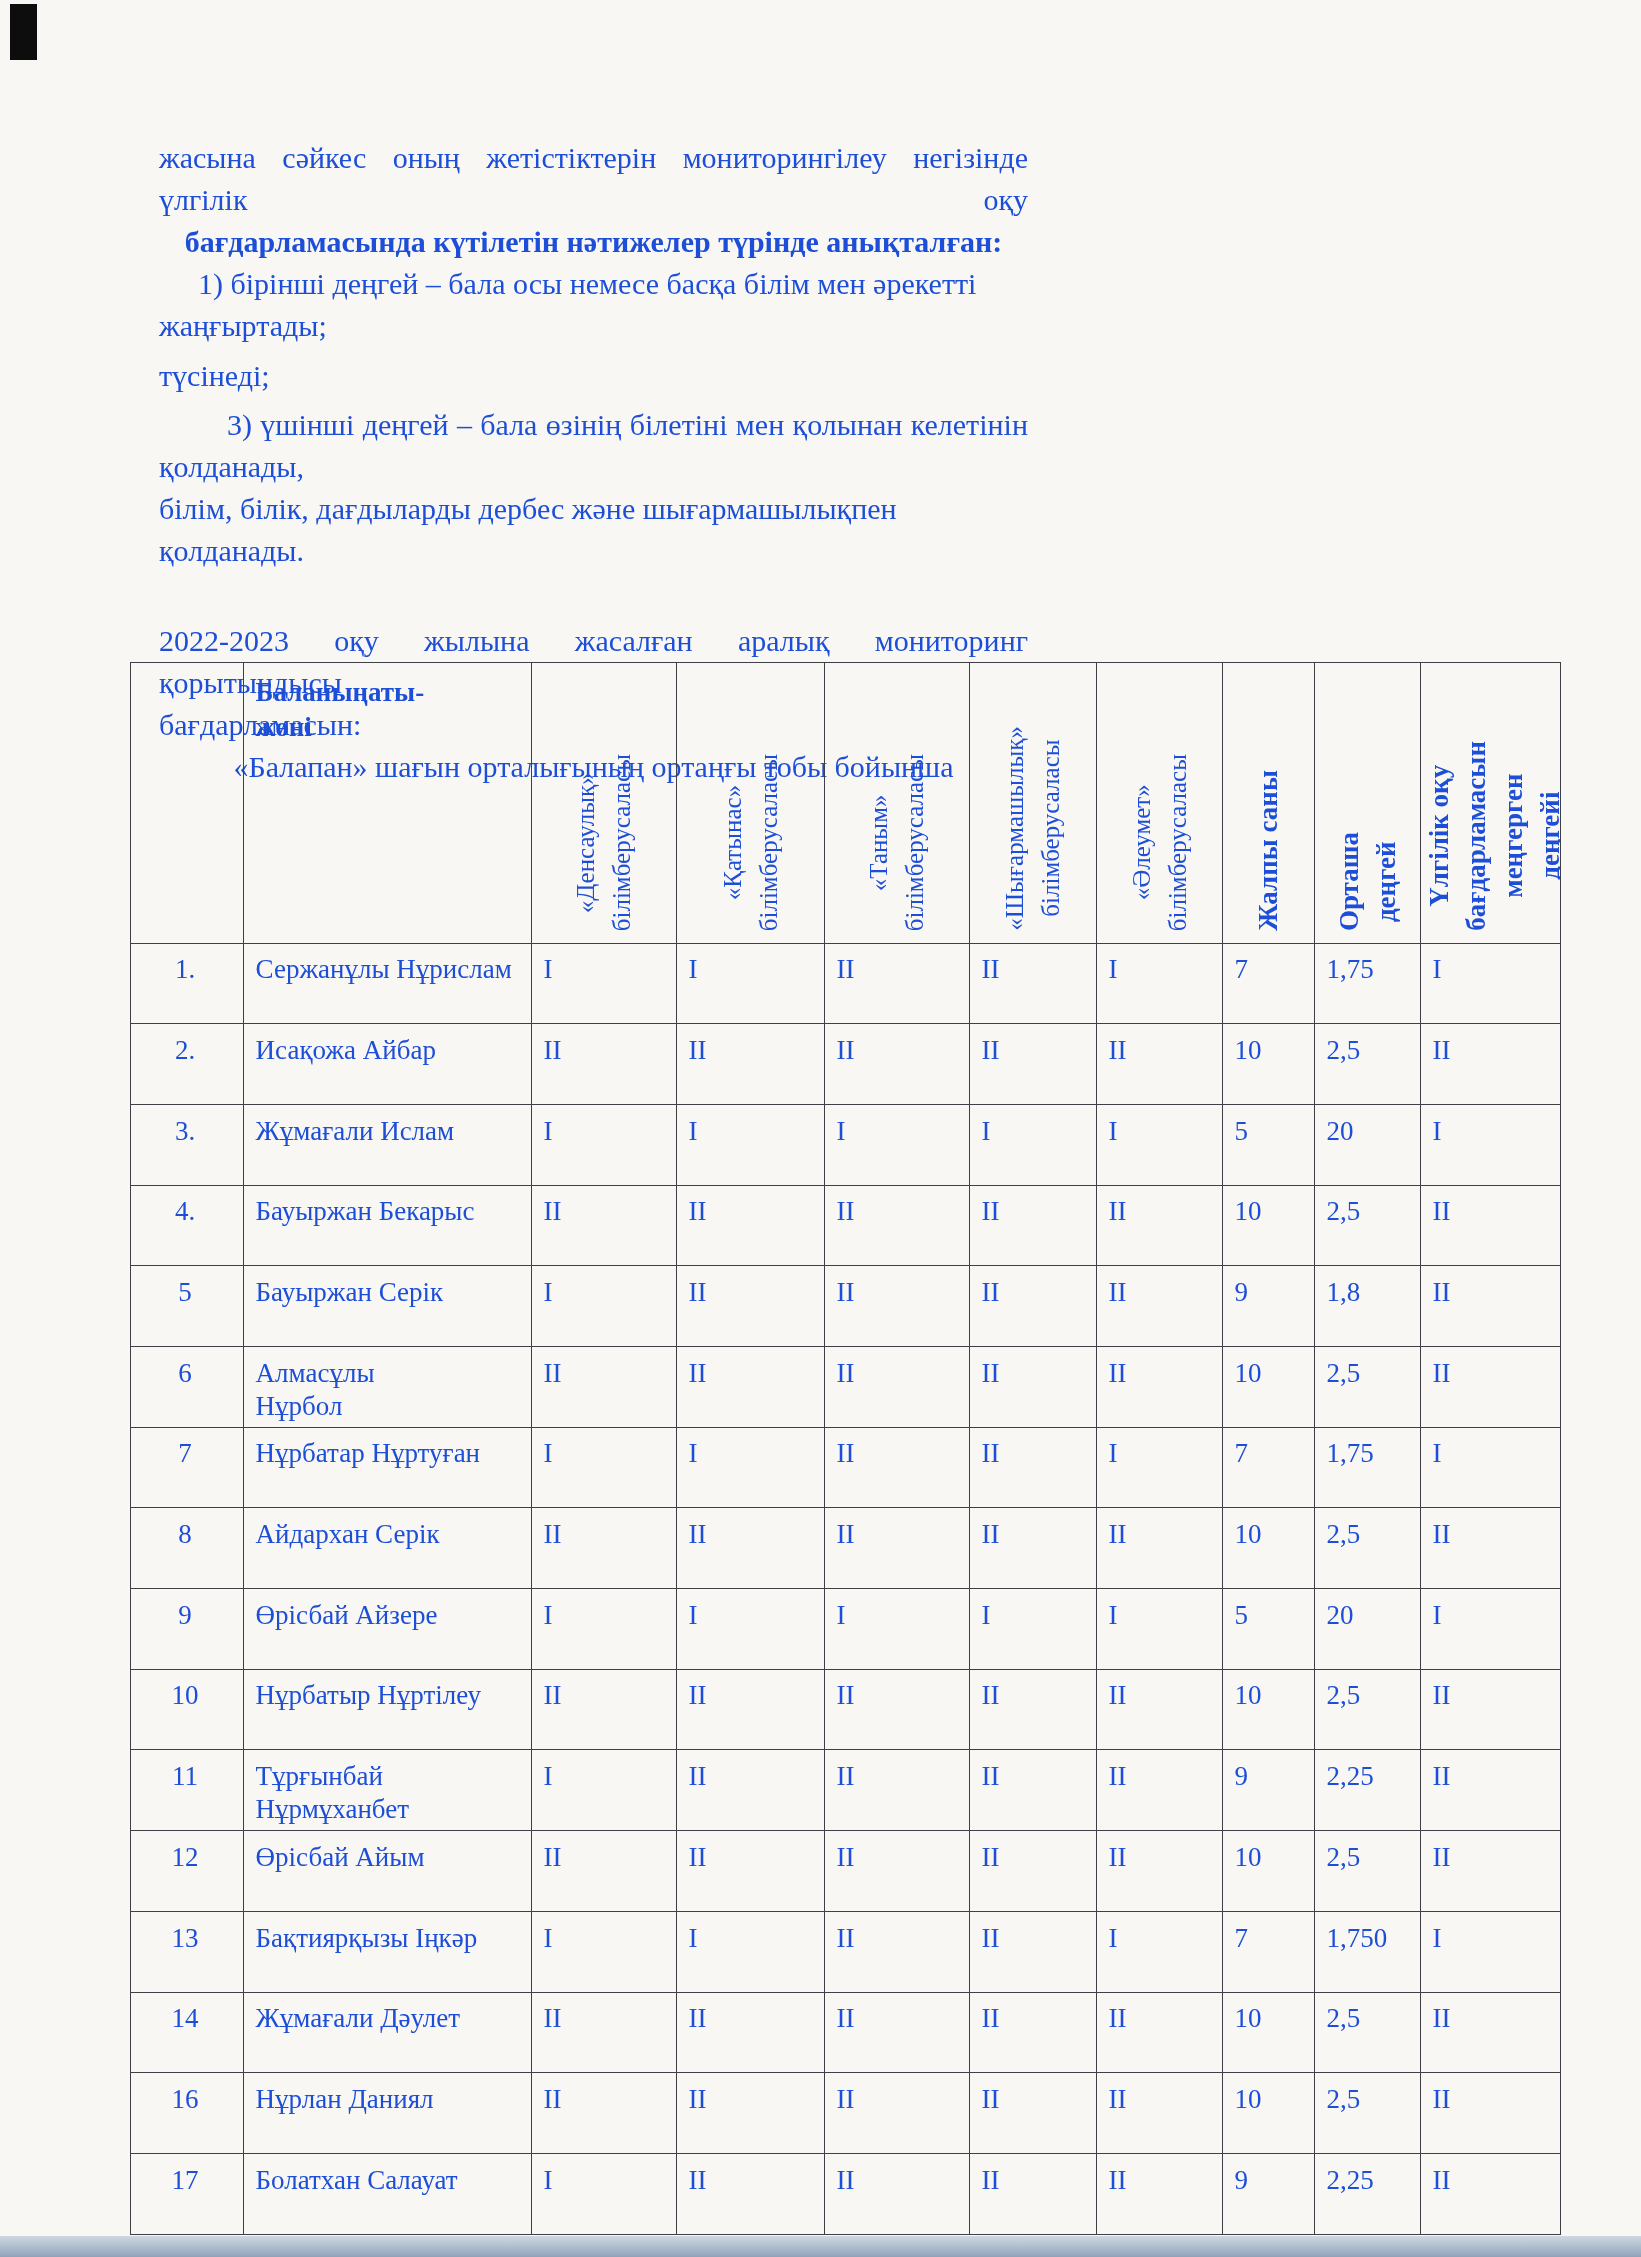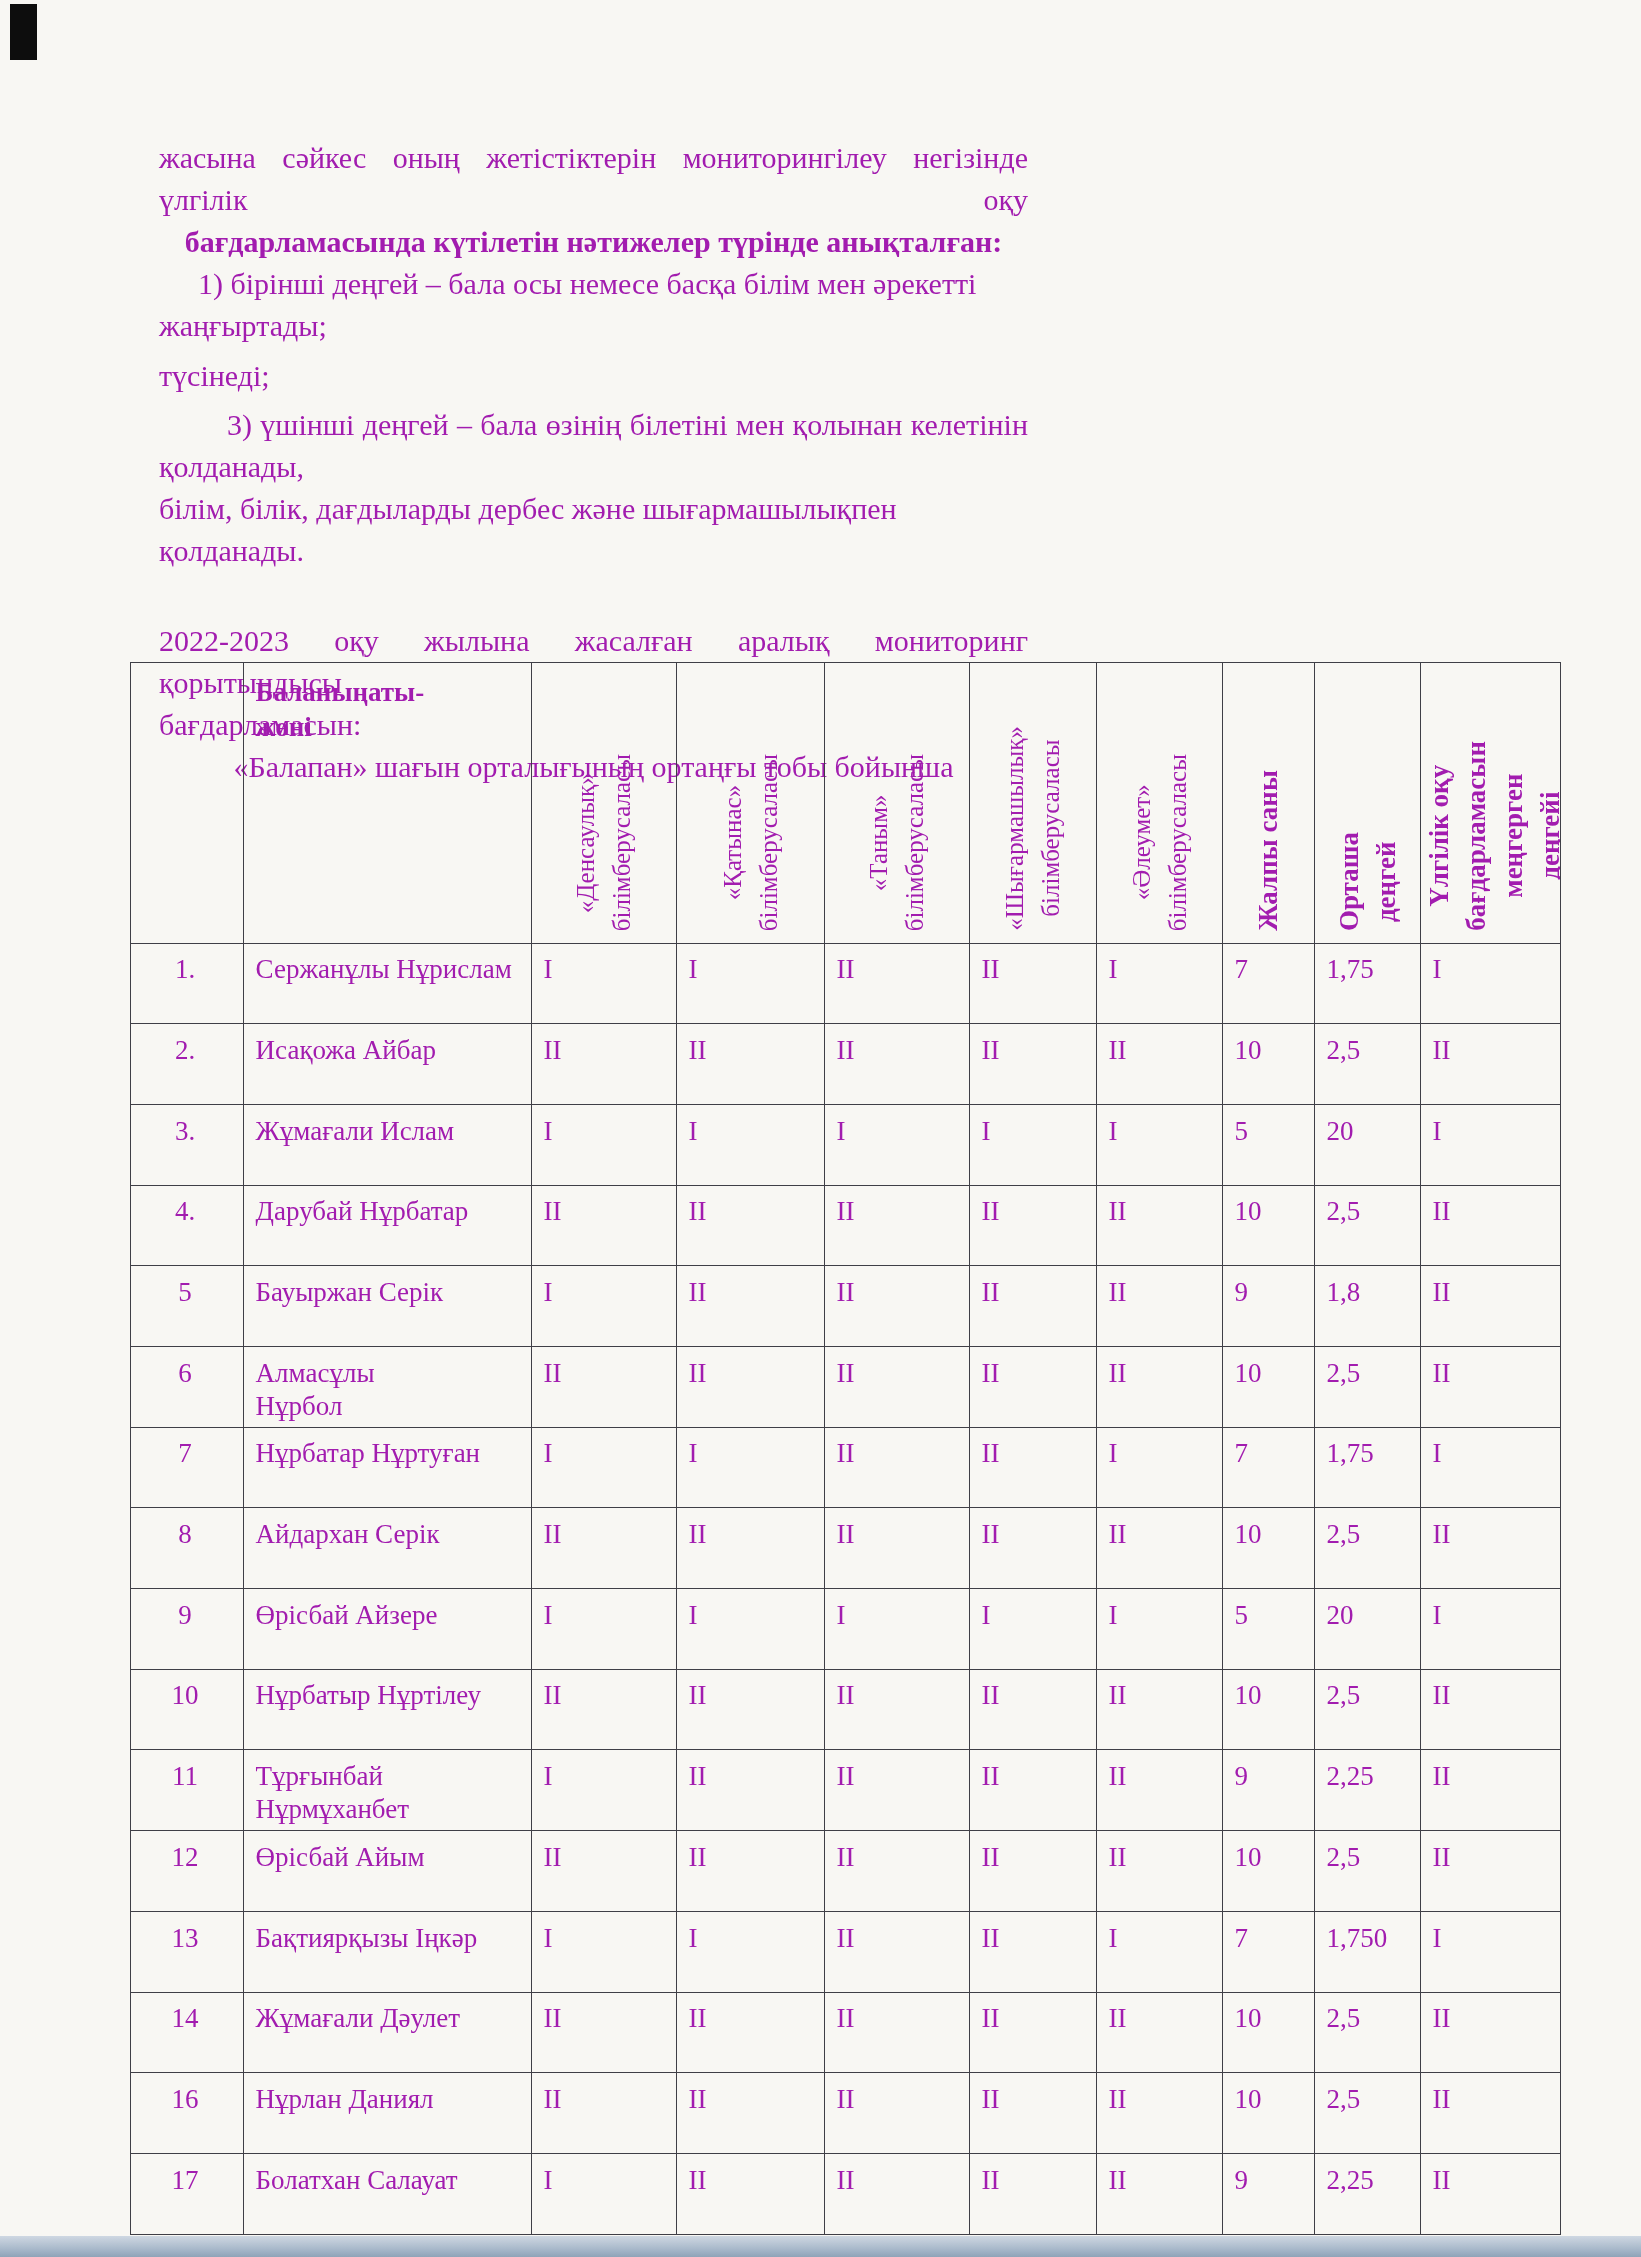--- a/index.html
+++ b/index.html
@@ -1,20 +1,20 @@
 <!DOCTYPE html>
 <html><head>
 <meta charset="utf-8">
 <style>
   html,body{margin:0;padding:0;background:#e8e8e6;}
   .page{
     position:relative;width:1641px;height:2257px;margin:0 auto;
     background:#f8f7f3;overflow:hidden;
     font-family:"Liberation Serif","DejaVu Serif",serif;
-    color:#a21caf;
+    color:#1d4ed8;
   }
   .corner-mark{position:absolute;left:9.7px;top:3.9px;width:27px;height:56px;background:#0d0d0d;}
   .bottom-strip{position:absolute;left:0;bottom:0;width:100%;height:21px;
     background:linear-gradient(180deg,#cfd8e2 0%,#a9b9cb 60%,#8fa3b8 100%);}
   .text-block{position:absolute;left:159px;top:137px;width:869px;font-size:30px;}
   .tline{line-height:42px;white-space:normal;}
   .tline.j{text-align:justify;text-align-last:justify;}
   .tline.c{text-align:center;}
   .tline.l{text-align:left;}
   table.mon{position:absolute;left:130px;top:662px;width:1429px;
@@ -116,21 +116,21 @@
           <td>I</td>
           <td>I</td>
           <td>I</td>
           <td>I</td>
           <td>5</td>
           <td>20</td>
           <td>I</td>
         </tr>
         <tr>
           <td class="num">4.</td>
-          <td>Дарубай Нұрбатар</td>
+          <td>Бауыржан Бекарыс</td>
           <td>II</td>
           <td>II</td>
           <td>II</td>
           <td>II</td>
           <td>II</td>
           <td>10</td>
           <td>2,5</td>
           <td>II</td>
         </tr>
         <tr>

